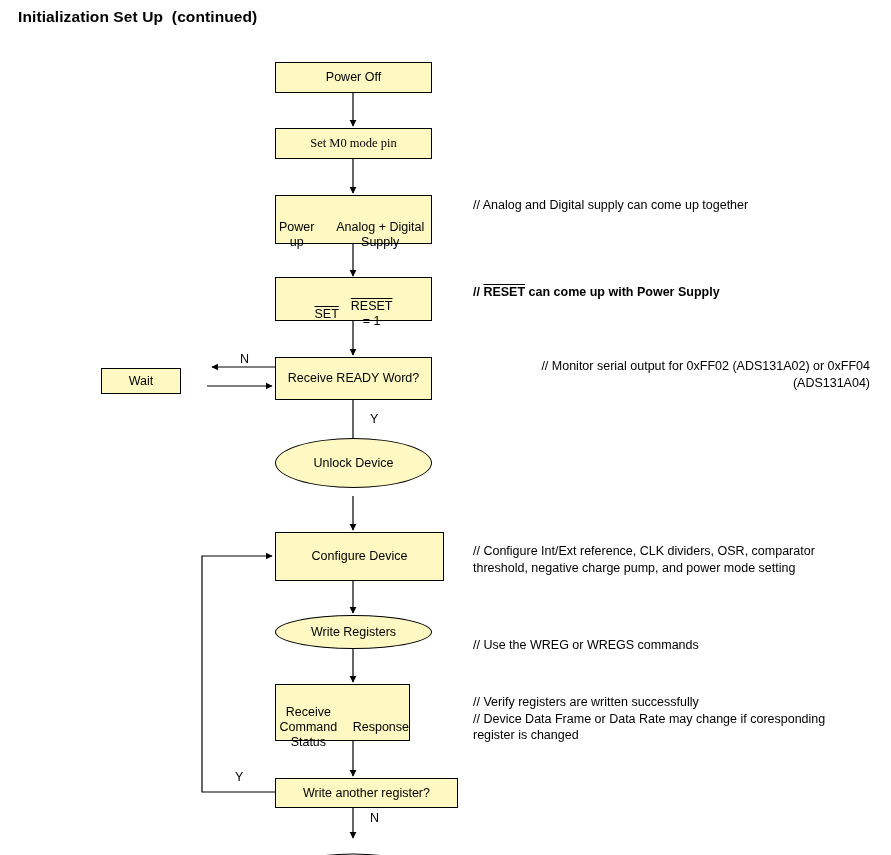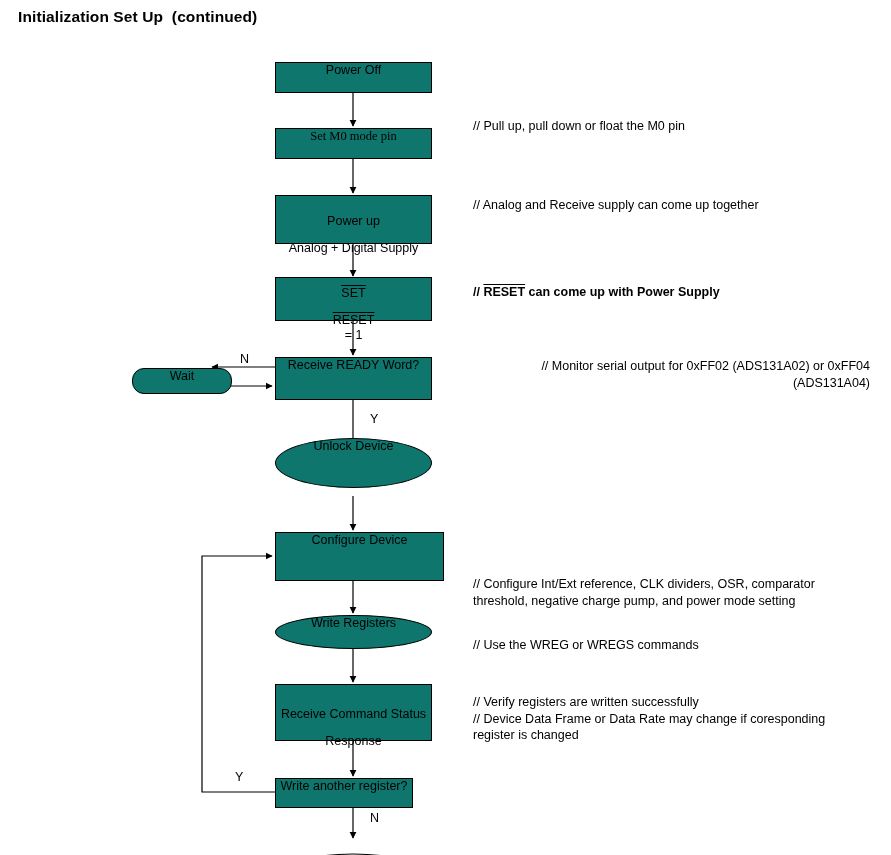--- a/index.html
+++ b/index.html
@@ -28,22 +28,23 @@
     position: absolute;
     left: 0;
     top: 0;
     width: 891px;
     height: 855px;
   }
   .node {
     position: absolute;
     box-sizing: border-box;
     border: 1px solid #000000;
-    background: #0f766e;
+    background: #fef9c3;
     display: flex;
+    align-items: center;
     justify-content: center;
     text-align: center;
     font-size: 12.5px;
     line-height: 15px;
     white-space: pre-line;
   }
   .node.ellipse {
     border-radius: 50%;
   }
   .note {
@@ -60,21 +61,20 @@
   }
   .ovl {
     text-decoration: overline;
   }
   .node-multi {
     display: block;
     padding-top: 0;
   }
   .node-inner {
     display: flex;
-    flex-direction: column;
     align-items: center;
     justify-content: center;
     width: 100%;
     height: 100%;
     gap: 12px;
   }
   .node-inner span {
     display: block;
     text-align: center;
   }
@@ -149,63 +149,62 @@
     <div class="node-inner">
       <span class="ovl">SET</span>
       <span><span class="ovl">RESET</span> = 1</span>
     </div>
   </div>
 
   <div class="node" style="left:275px; top:357px; width:157px; height:43px;">
     <span>Receive READY Word?</span>
   </div>
 
-  <div class="node" style="left:132px; top:368px; width:100px; height:26px;border-radius:12px;">
+  <div class="node" style="left:101px; top:368px; width:80px; height:26px;">
     <span>Wait</span>
   </div>
 
   <div class="node ellipse" style="left:275px; top:438px; width:157px; height:50px;">
     <span>Unlock Device</span>
   </div>
 
   <div class="node" style="left:275px; top:532px; width:169px; height:49px;">
     <span>Configure Device</span>
   </div>
 
   <div class="node ellipse" style="left:275px; top:615px; width:157px; height:34px;">
     <span>Write Registers</span>
   </div>
 
-  <div class="node node-multi" style="left:275px; top:684px; width:157px; height:57px;">
+  <div class="node node-multi" style="left:275px; top:684px; width:135px; height:57px;">
     <div class="node-inner">
       <span>Receive Command Status</span>
       <span>Response</span>
     </div>
   </div>
 
-  <div class="node" style="left:275px; top:778px; width:138px; height:30px;">
+  <div class="node" style="left:275px; top:778px; width:183px; height:30px;">
     <span>Write another register?</span>
   </div>
 
   <div class="edge-label" style="left:240px; top:352px;">N</div>
   <div class="edge-label" style="left:370px; top:412px;">Y</div>
   <div class="edge-label" style="left:235px; top:770px;">Y</div>
   <div class="edge-label" style="left:370px; top:811px;">N</div>
 
-  <div class="note" style="left:473px; top:118px; width:380px;">// Pull up, pull down or float the M0 pin</div>
-
-  <div class="note" style="left:473px; top:197px; width:380px;">// Analog and Receive supply can come up together</div>
+
+  <div class="note" style="left:473px; top:197px; width:380px;">// Analog and Digital supply can come up together</div>
 
   <div class="note" style="left:473px; top:284px; width:380px;font-weight:bold;"><span>// </span><span class="ovl">RESET</span><span> can come up with Power Supply</span></div>
 
   <div class="note" style="left:470px; top:358px; width:400px;text-align:right;">// Monitor serial output for 0xFF02 (ADS131A02) or 0xFF04
 (ADS131A04)</div>
 
 
-  <div class="note" style="left:473px; top:543px; width:400px;margin-top:33px;">// Configure Int/Ext reference, CLK dividers, OSR, comparator
+  <div class="note" style="left:473px; top:543px; width:400px;">// Configure Int/Ext reference, CLK dividers, OSR, comparator
 threshold, negative charge pump, and power mode setting</div>
 
   <div class="note" style="left:473px; top:629px; width:400px;margin-top:8px;">// Use the WREG or WREGS commands</div>
 
   <div class="note" style="left:473px; top:694px; width:400px;">// Verify registers are written successfully
 // Device Data Frame or Data Rate may change if coresponding
 register is changed</div>
 
 </div>
 

